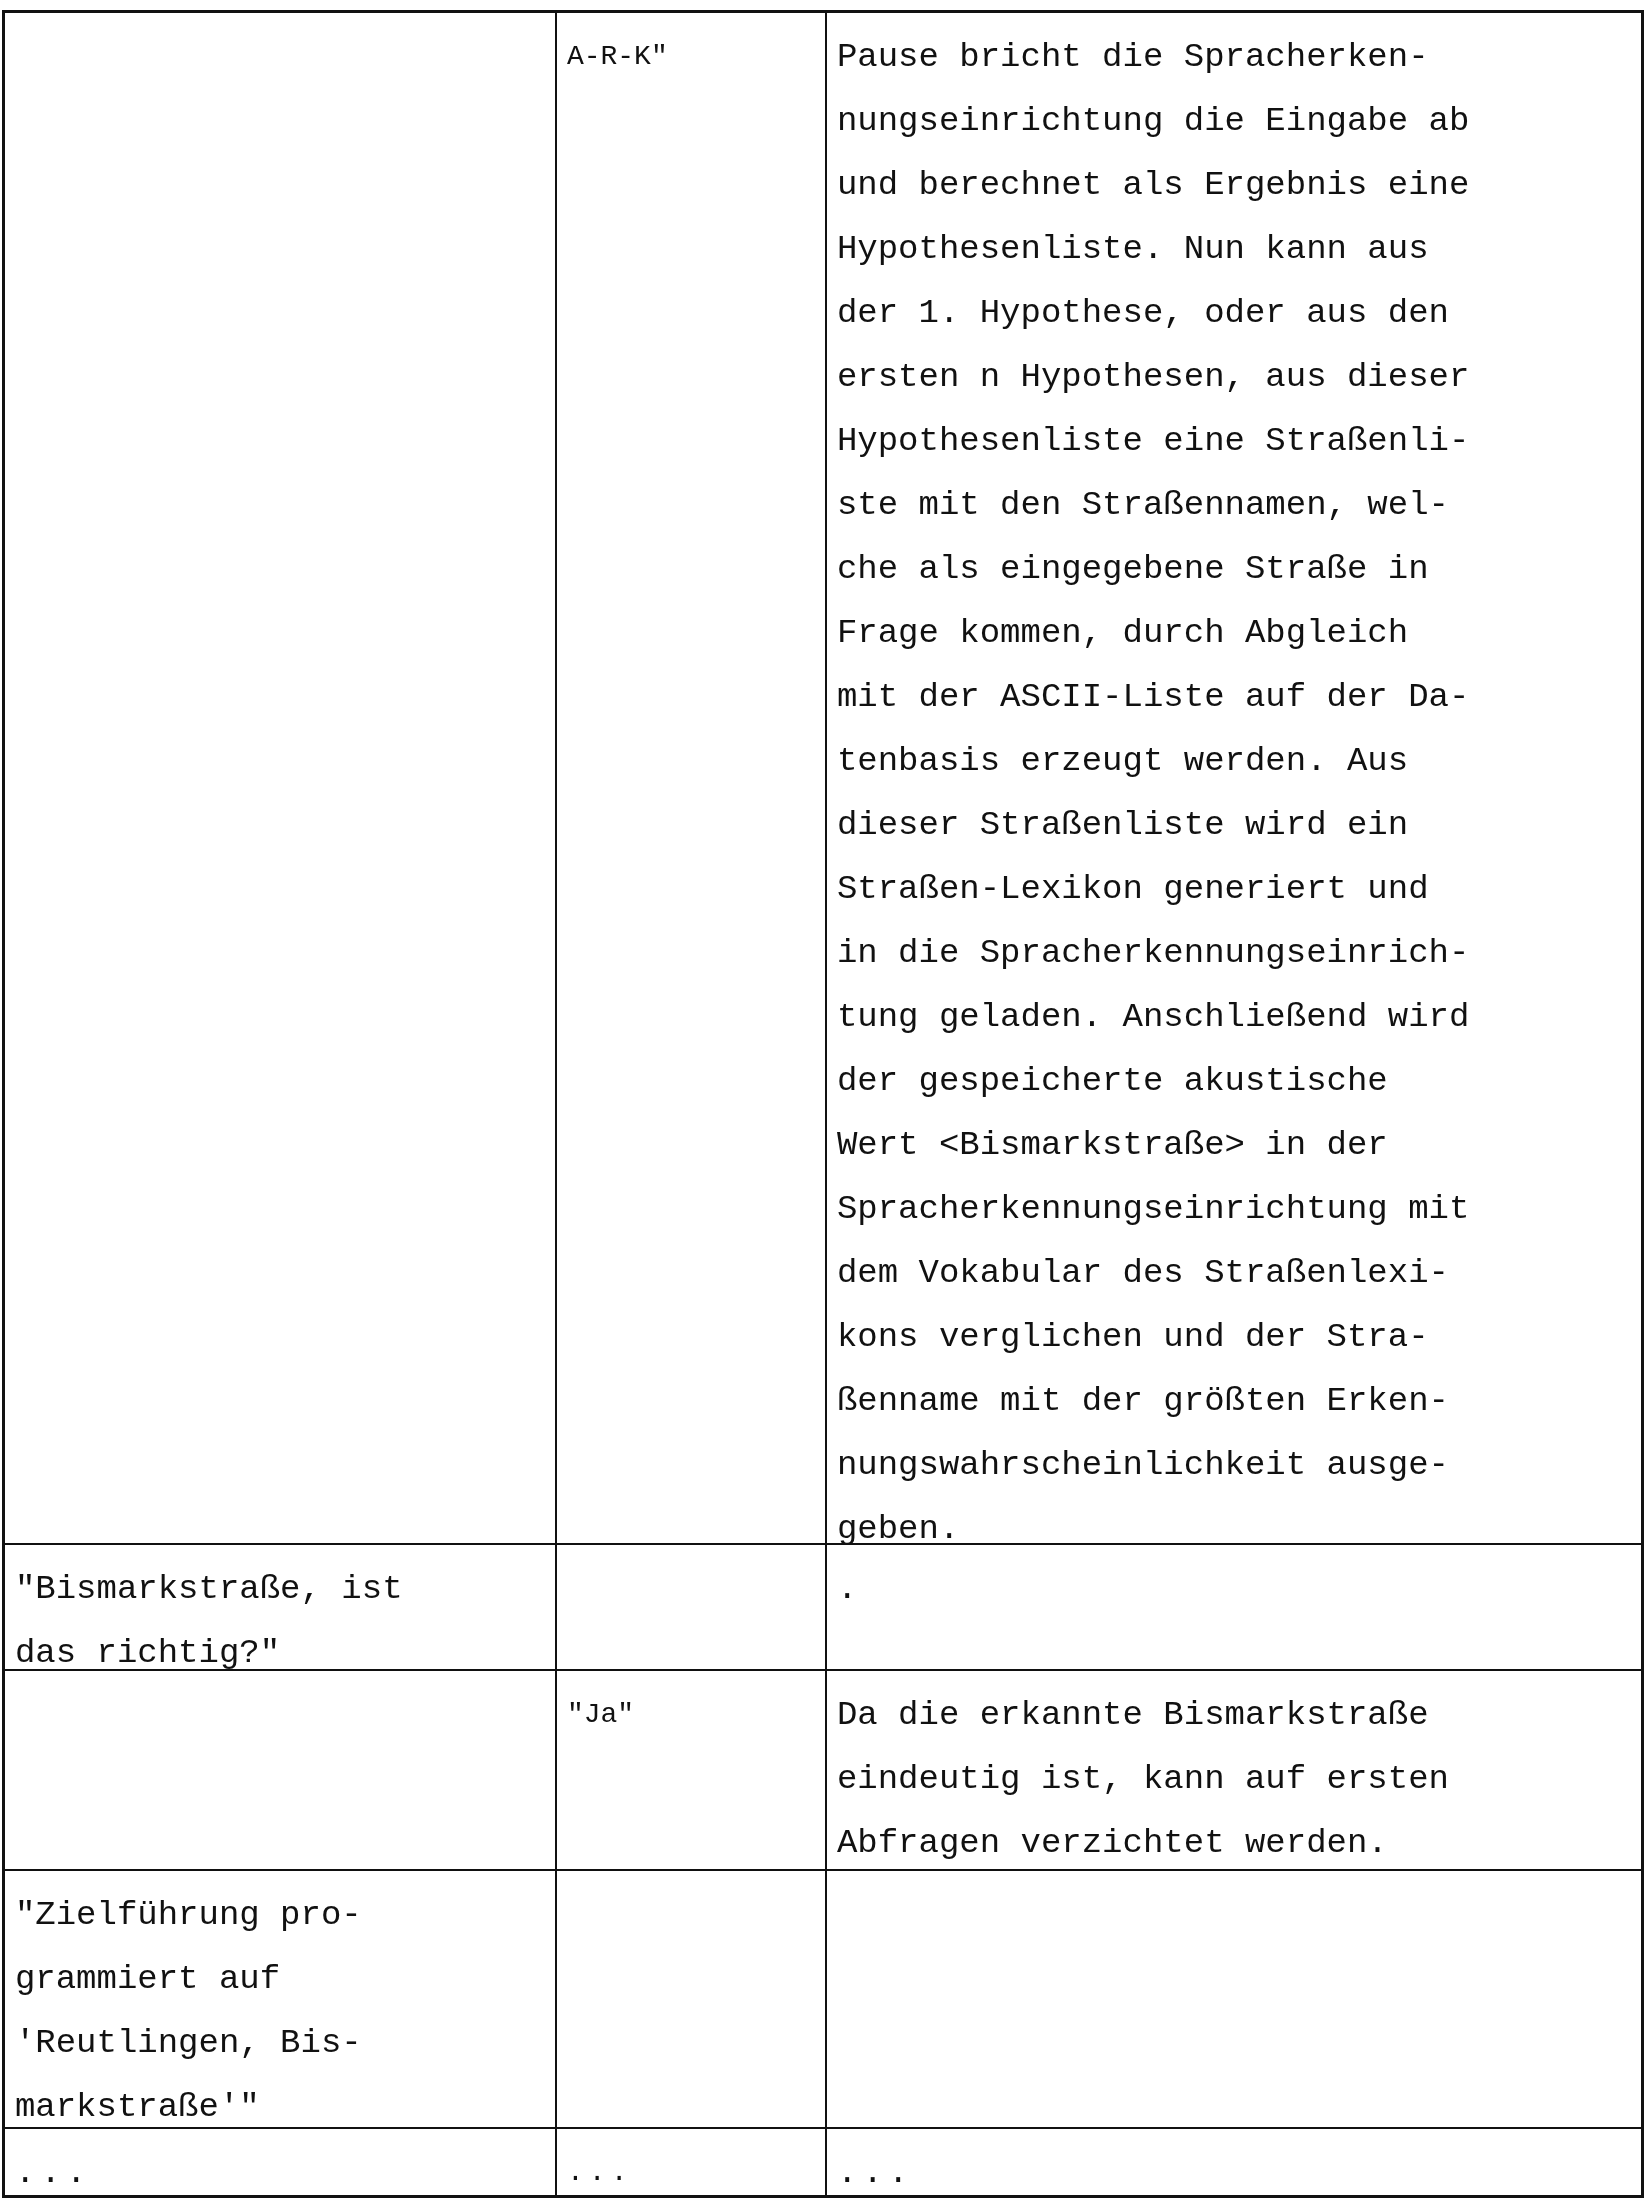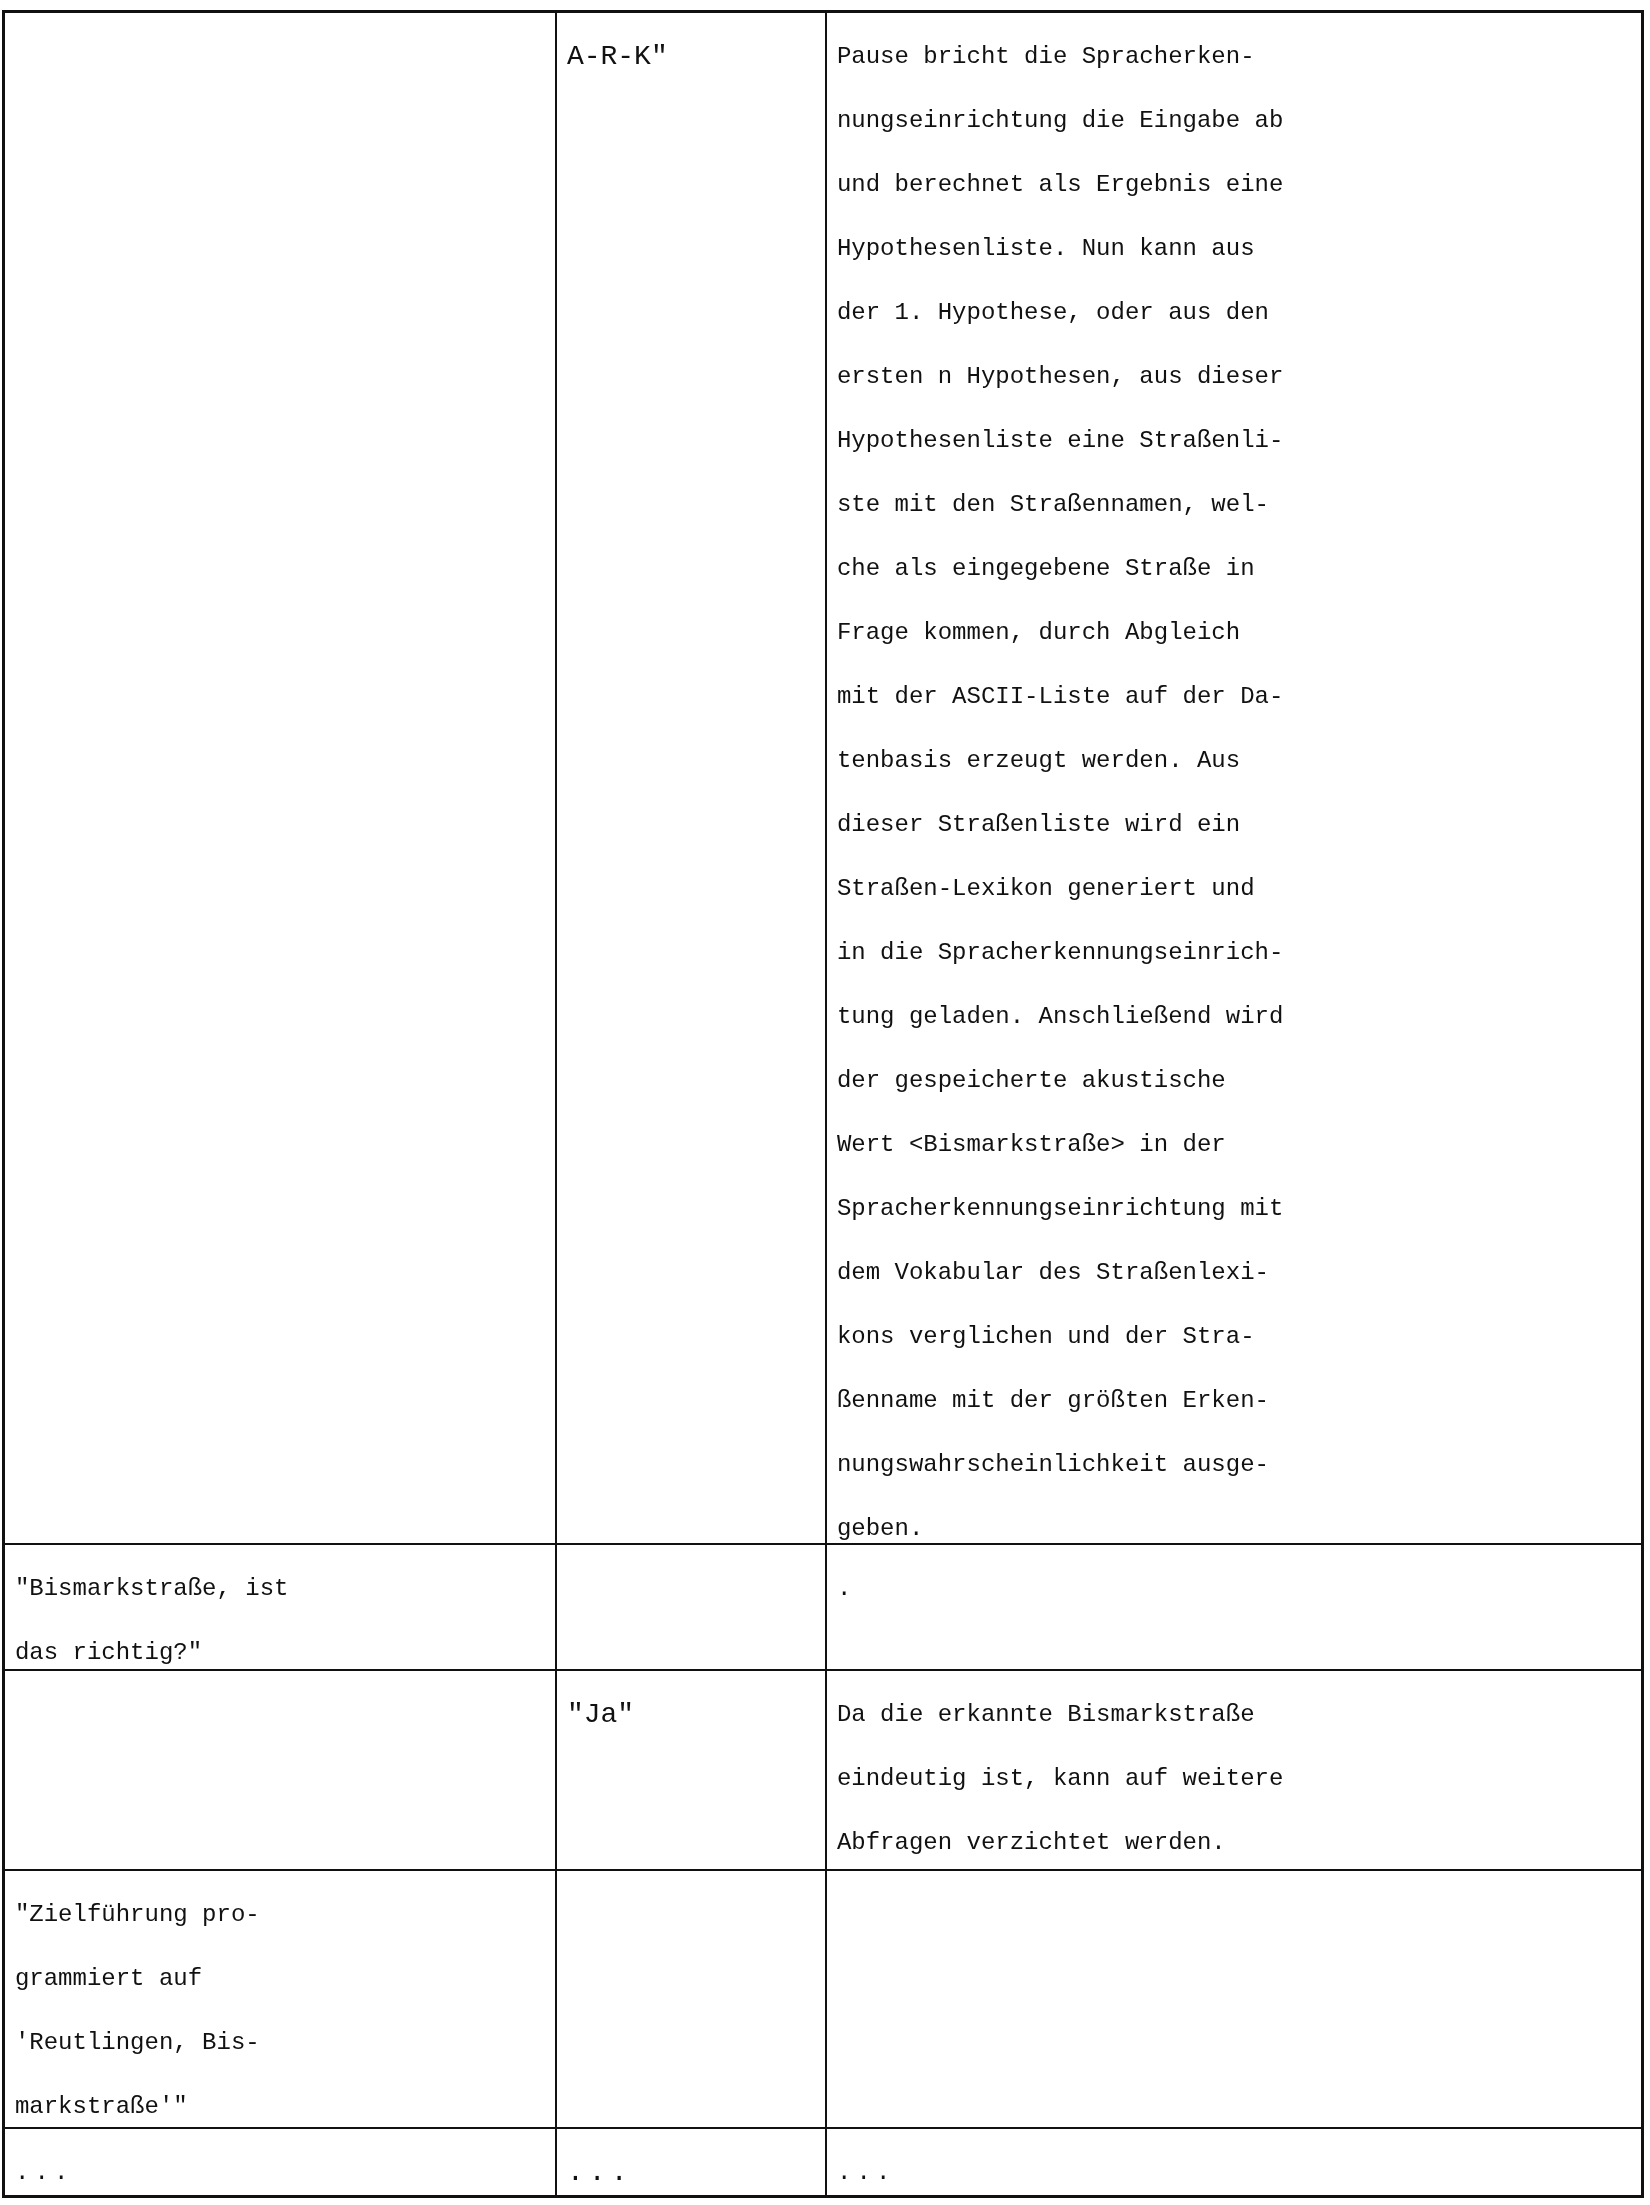--- a/index.html
+++ b/index.html
@@ -12,21 +12,21 @@
       grid-template-columns: 552px 270px 1fr;
       grid-template-rows: 1532px 126px 200px 258px 1fr;
       font-family: "Liberation Mono", "DejaVu Sans Mono", monospace;
       color: #111;
     }
     .cell {
       box-sizing: border-box;
       border-right: 2.6px solid #111;
       border-bottom: 2.6px solid #111;
       padding: 12px 8.5px 0 10.2px;
-      font-size: 24px;
+      font-size: 34px;
       line-height: 64px;
       white-space: pre-wrap;
       overflow: hidden;
     }
     .cell.last-col { border-right: none; }
     .cell.last-row { border-bottom: none; }
     .cell.c2 { font-size: 28px; line-height: 63px; }
     .cell.dots { letter-spacing: 5.1px; }
   </style>
 </head>
@@ -62,21 +62,21 @@
 geben.</div>
 
   <div class="cell">"Bismarkstraße, ist
 das richtig?"</div>
   <div class="cell c2"></div>
   <div class="cell last-col">.</div>
 
   <div class="cell"></div>
   <div class="cell c2">"Ja"</div>
   <div class="cell last-col">Da die erkannte Bismarkstraße
-eindeutig ist, kann auf weitere
+eindeutig ist, kann auf ersten
 Abfragen verzichtet werden.</div>
 
   <div class="cell">"Zielführung pro-
 grammiert auf
 'Reutlingen, Bis-
 markstraße'"</div>
   <div class="cell c2"></div>
   <div class="cell last-col"></div>
 
   <div class="cell last-row dots">...</div>

